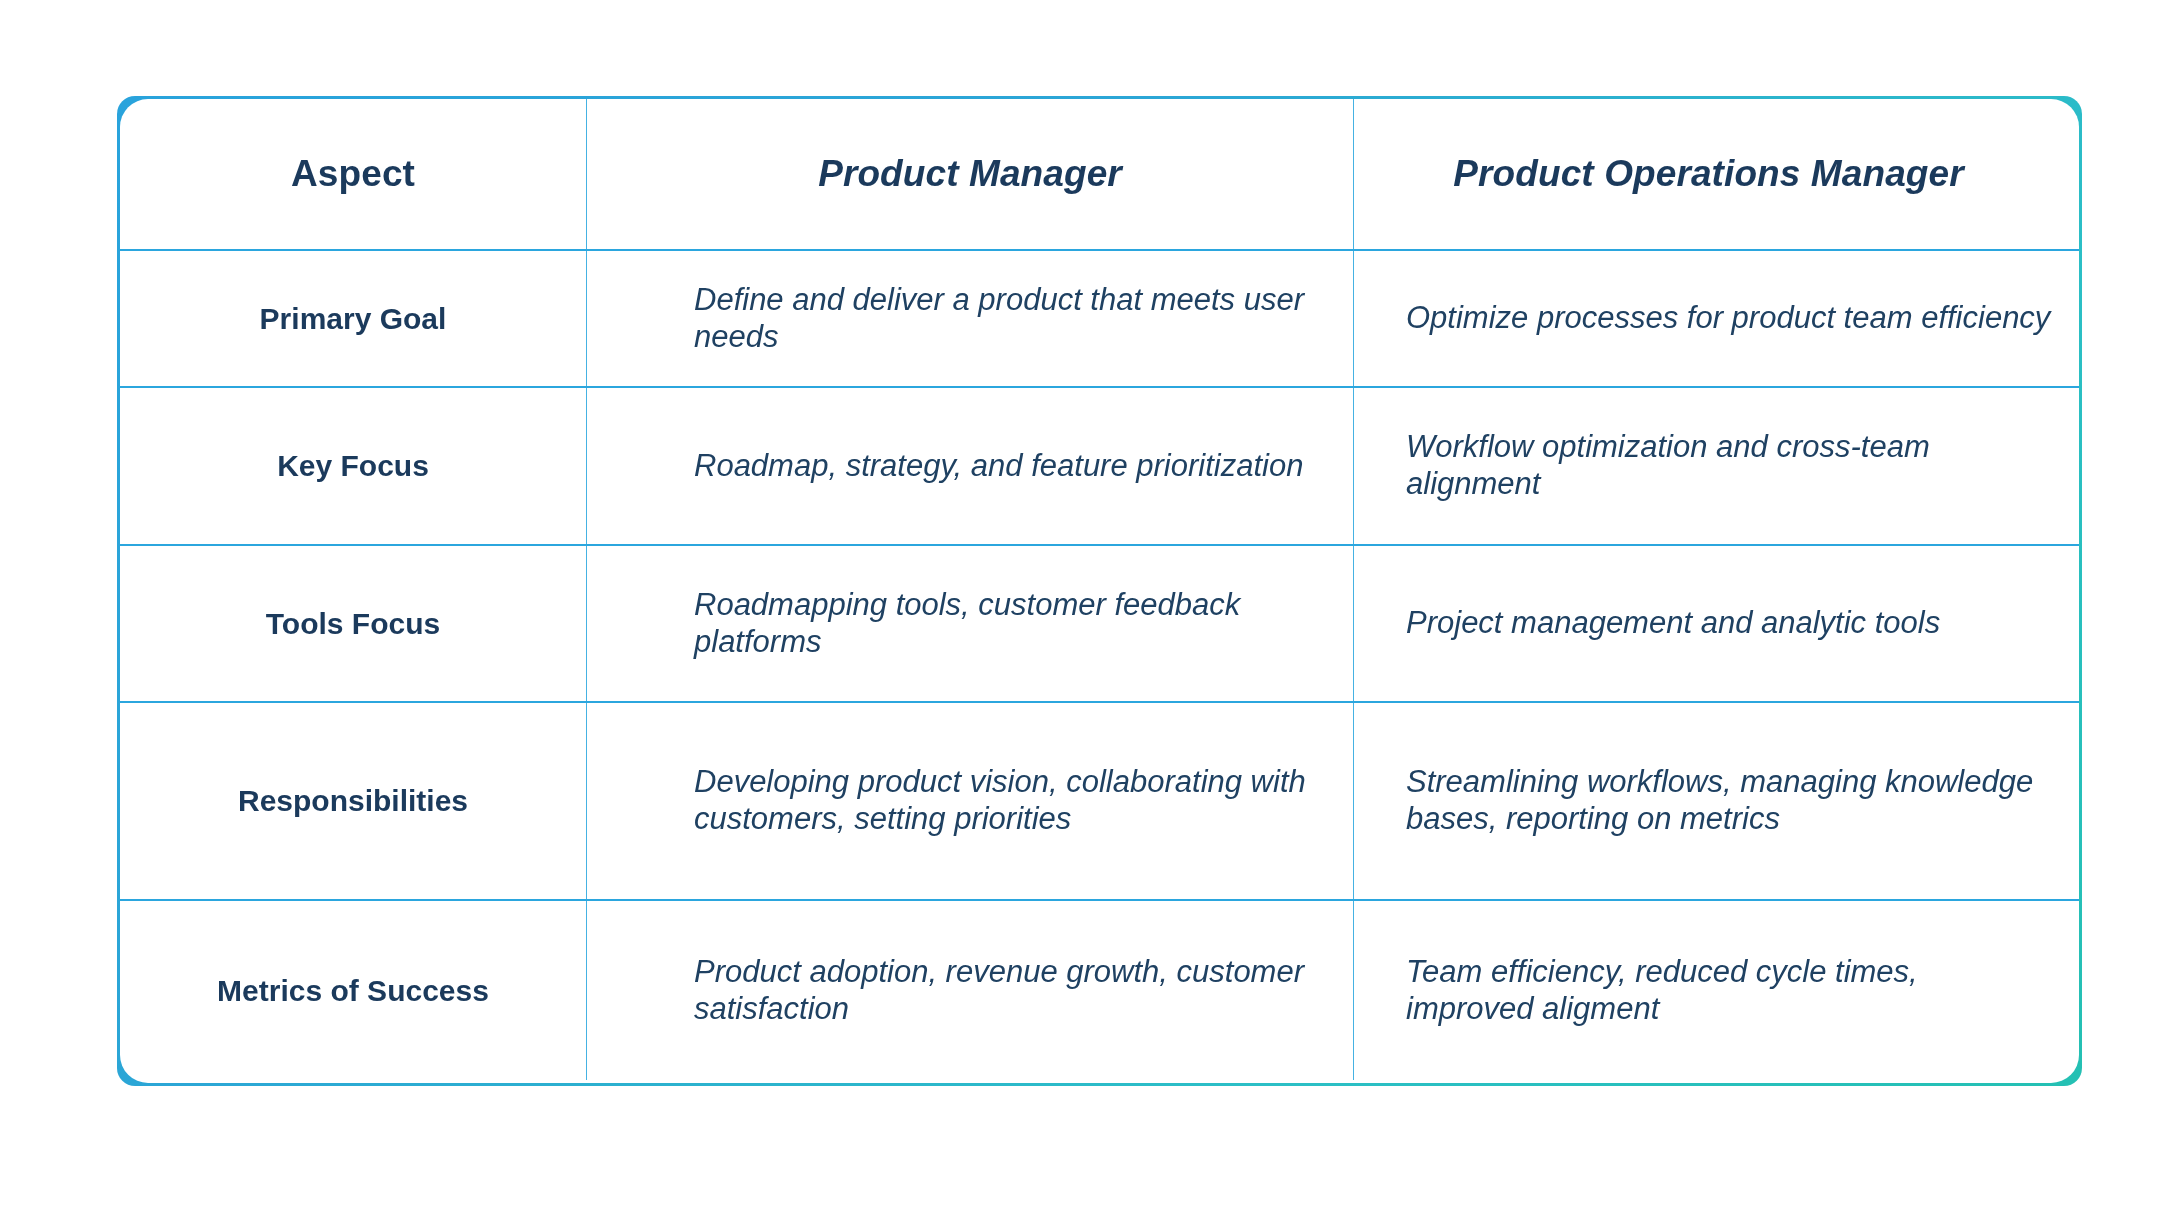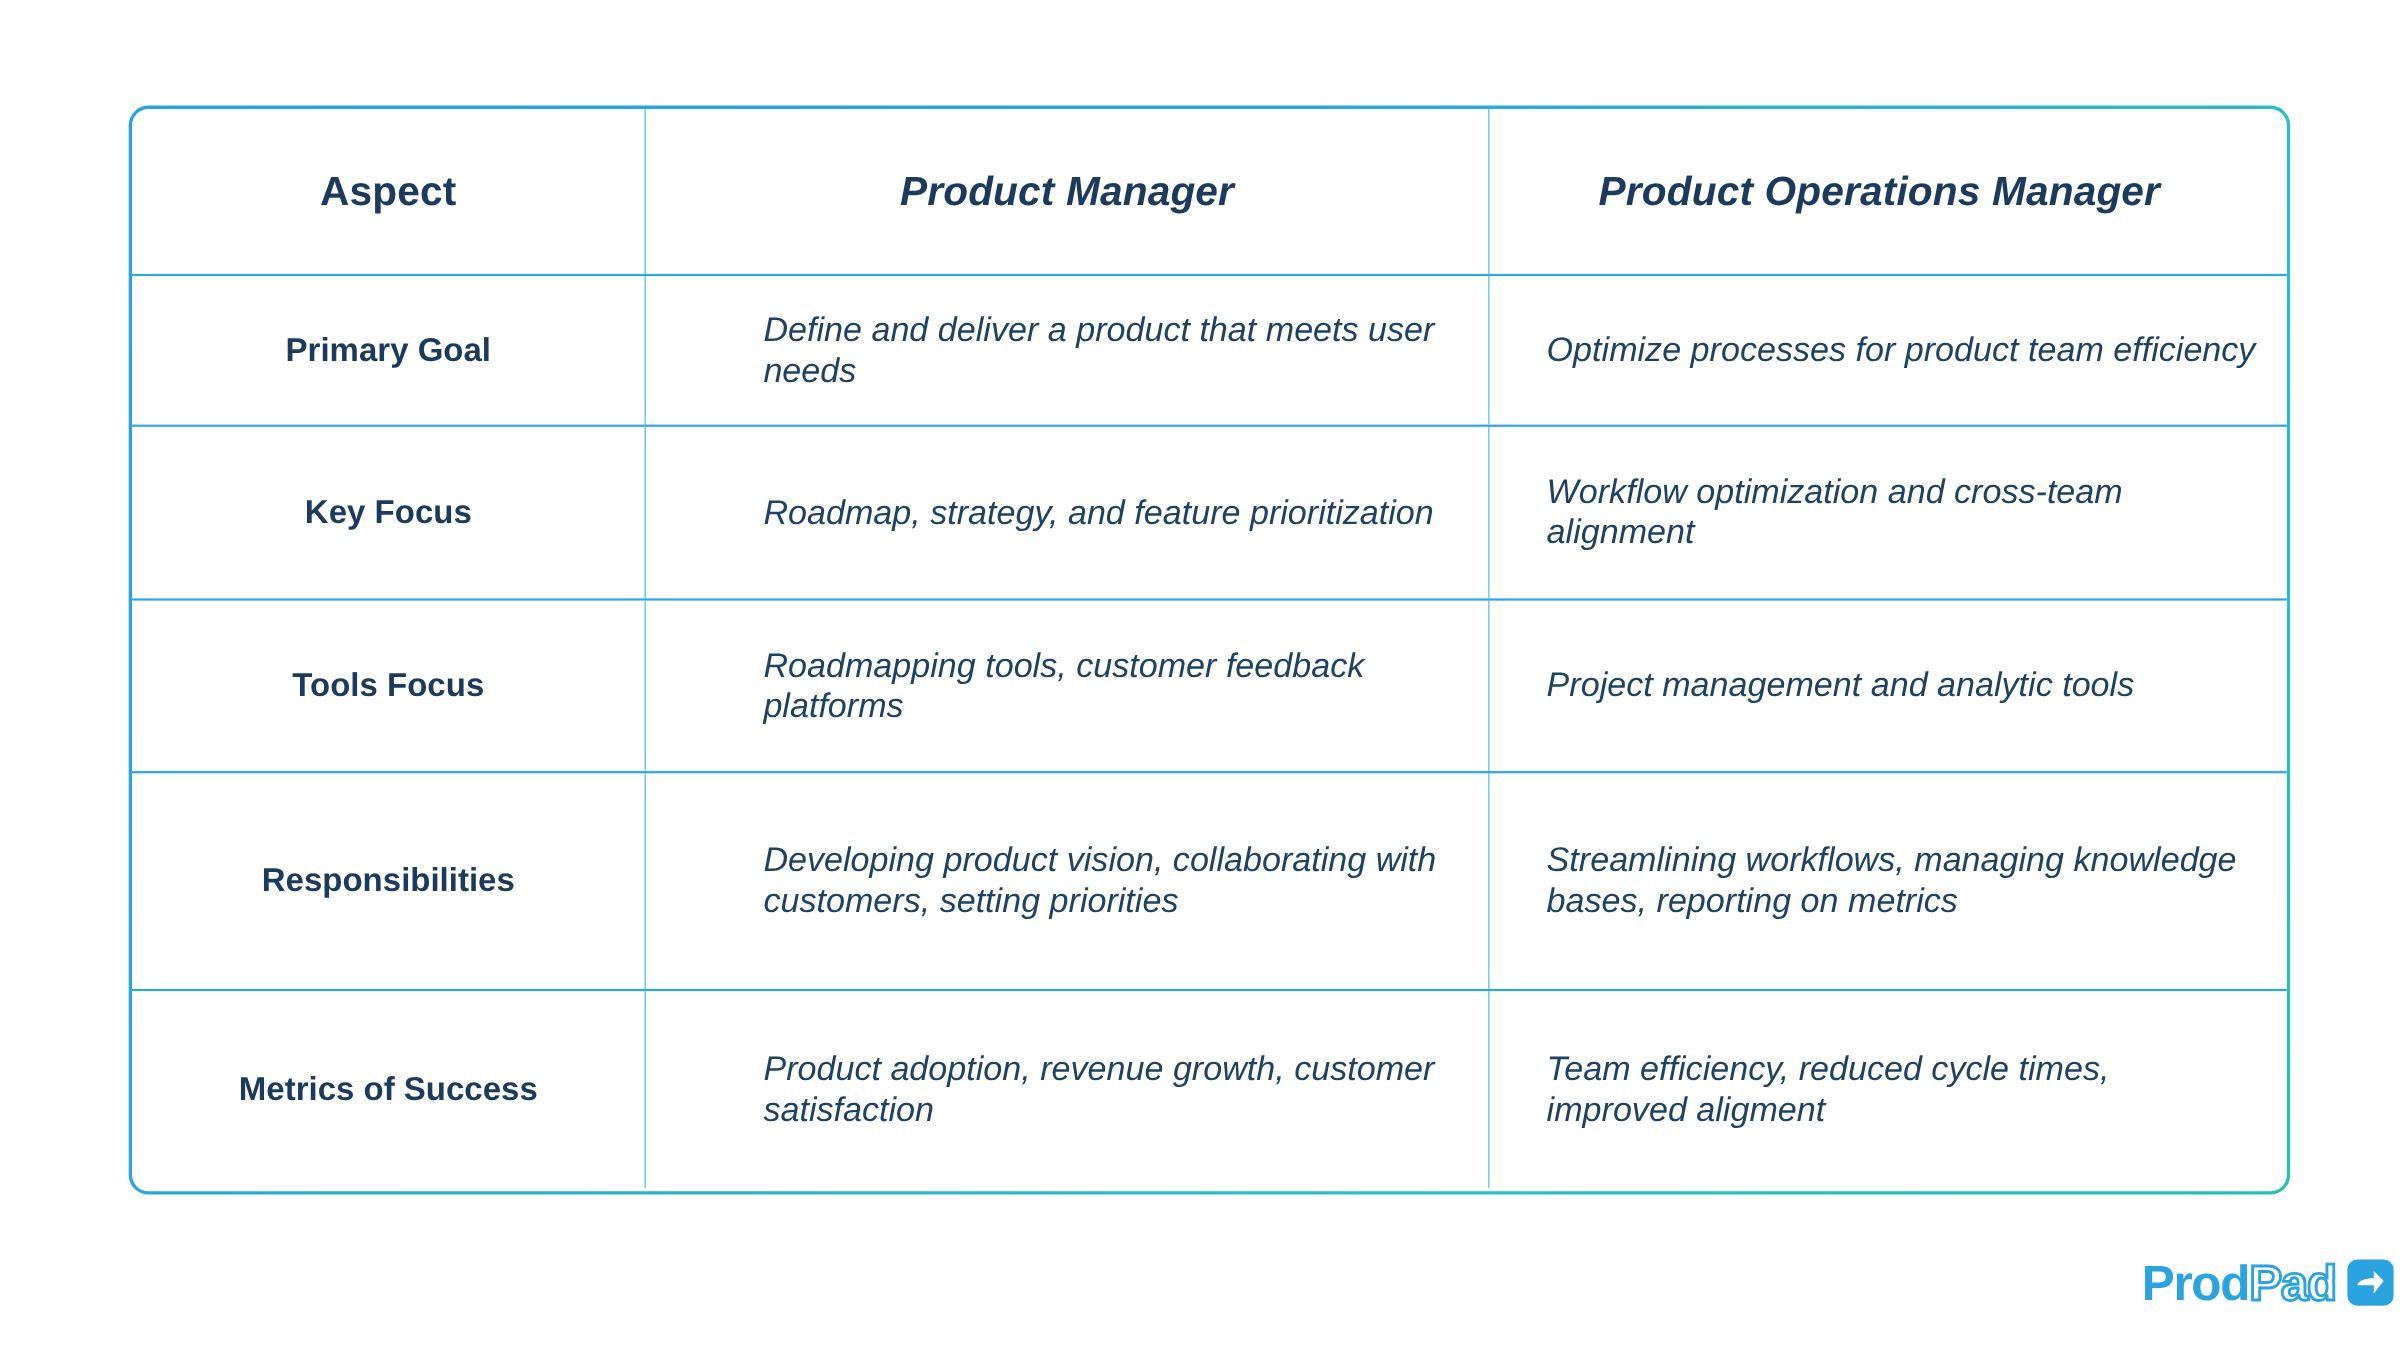--- a/index.html
+++ b/index.html
@@ -27,21 +27,21 @@
     width: 1965px;
     height: 990px;
     border-radius: 18px;
     padding: 3px;
     background: linear-gradient(135deg, #29A3DC 0%, #2BA6D6 35%, #2BBFC6 72%, #24C0B3 100%);
   }
   .table-inner {
     width: 100%;
     height: 100%;
     background: #ffffff;
-    border-radius: 15px;
+    border-radius: 28px;
     overflow: hidden;
     display: flex;
     flex-direction: column;
   }
 
   
   .trow {
     display: flex;
     width: 100%;
     position: relative;
@@ -204,23 +204,14 @@
           <div class="body-text">Product adoption, revenue growth, customer satisfaction</div>
         </div>
         <div class="cell c2">
           <div class="body-text">Team efficiency, reduced cycle times, improved aligment</div>
         </div>
       </div>
 
     </div>
   </div>
 
-  <div class="logo">
-    <span class="logo-word logo-prod">Prod</span>
-    <span class="logo-word logo-pad">Pad</span>
-    <span class="logo-mark">
-      <svg width="42" height="42" viewBox="0 0 42 42" aria-hidden="true">
-        <path d="M9 23.5 L24 23.5 L24 31 L33 19.5 L24 10.5 L24 17 C15 17 10.5 19 9 23.5 Z" fill="#ffffff"></path>
-      </svg>
-    </span>
-  </div>
 
 </div>
 
 </body></html>

